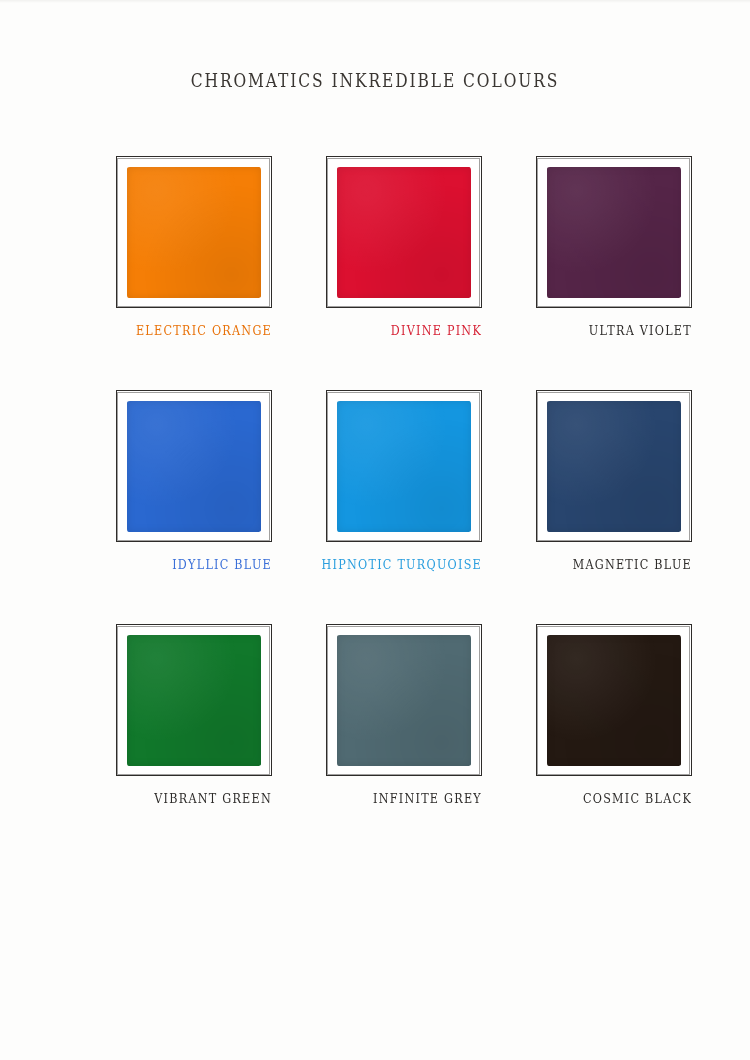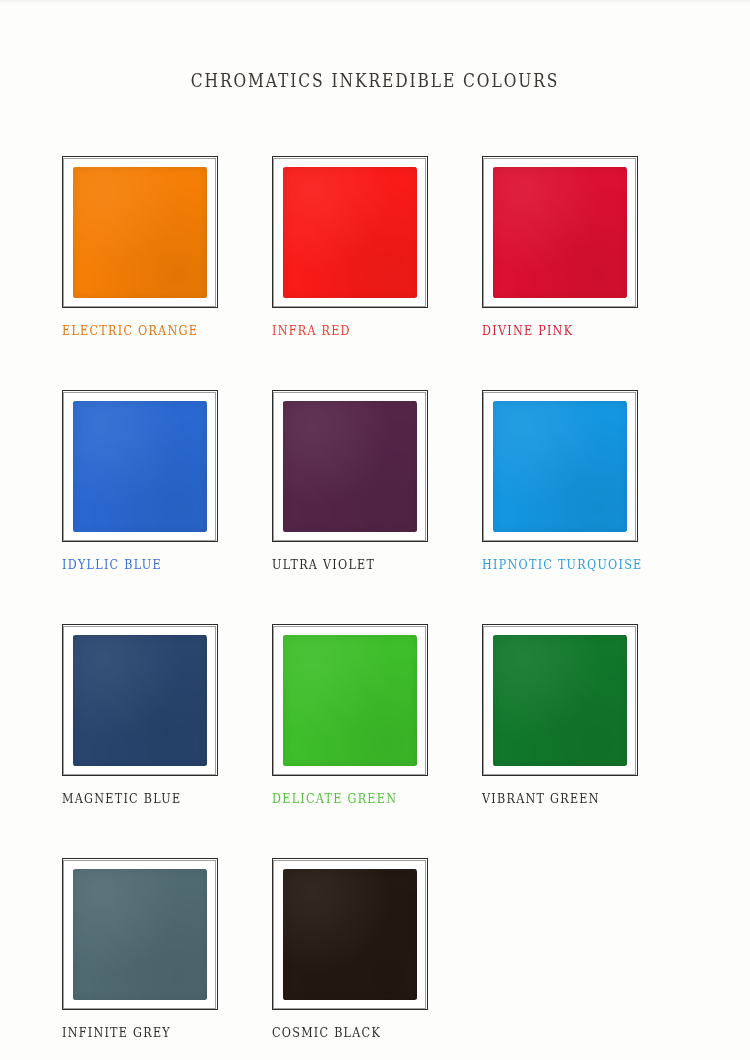--- a/index.html
+++ b/index.html
@@ -52,21 +52,21 @@
     width: 626px;
     display: grid;
     grid-template-columns: repeat(3, 1fr);
     grid-row-gap: 52px;
   }
 
   .cell {
     width: 210px;
     display: flex;
     flex-direction: column;
-    align-items: flex-start;
+    align-items: flex-end;
   }
 
   
   .frame {
     position: relative;
     width: 156px;
     height: 152px;
     box-sizing: border-box;
     border: 1.4px solid #2e2c2a;
     background: #ffffff;
@@ -124,59 +124,47 @@
 
   <div class="grid">
       <div class="cell">
         <div class="frame">
           <div class="swatch" style="background: rgb(245, 126, 6);"></div>
         </div>
         <div class="swatch-label" style="color: rgb(232, 114, 10);">ELECTRIC ORANGE</div>
       </div>
       <div class="cell">
         <div class="frame">
-          <div class="swatch" style="background: rgb(249, 27, 24);"></div>
-        </div>
-        <div class="swatch-label" style="color: rgb(239, 58, 46);">INFRA RED</div>
-      </div>
-      <div class="cell">
-        <div class="frame">
           <div class="swatch" style="background: rgb(220, 16, 48);"></div>
         </div>
         <div class="swatch-label" style="color: rgb(214, 34, 53);">DIVINE PINK</div>
       </div>
       <div class="cell">
         <div class="frame">
+          <div class="swatch" style="background: rgb(85, 37, 72);"></div>
+        </div>
+        <div class="swatch-label" style="color: rgb(46, 44, 42);">ULTRA VIOLET</div>
+      </div>
+      <div class="cell">
+        <div class="frame">
           <div class="swatch" style="background: rgb(42, 104, 208);"></div>
         </div>
         <div class="swatch-label" style="color: rgb(58, 111, 216);">IDYLLIC BLUE</div>
-      </div>
-      <div class="cell">
-        <div class="frame">
-          <div class="swatch" style="background: rgb(85, 37, 72);"></div>
-        </div>
-        <div class="swatch-label" style="color: rgb(46, 44, 42);">ULTRA VIOLET</div>
       </div>
       <div class="cell">
         <div class="frame">
           <div class="swatch" style="background: rgb(20, 150, 224);"></div>
         </div>
         <div class="swatch-label" style="color: rgb(42, 158, 222);">HIPNOTIC TURQUOISE</div>
       </div>
       <div class="cell">
         <div class="frame">
           <div class="swatch" style="background: rgb(40, 69, 110);"></div>
         </div>
         <div class="swatch-label" style="color: rgb(46, 44, 42);">MAGNETIC BLUE</div>
-      </div>
-      <div class="cell">
-        <div class="frame">
-          <div class="swatch" style="background: rgb(62, 190, 42);"></div>
-        </div>
-        <div class="swatch-label" style="color: rgb(85, 194, 60);">DELICATE GREEN</div>
       </div>
       <div class="cell">
         <div class="frame">
           <div class="swatch" style="background: rgb(17, 120, 43);"></div>
         </div>
         <div class="swatch-label" style="color: rgb(46, 44, 42);">VIBRANT GREEN</div>
       </div>
       <div class="cell">
         <div class="frame">
           <div class="swatch" style="background: rgb(80, 106, 114);"></div>

